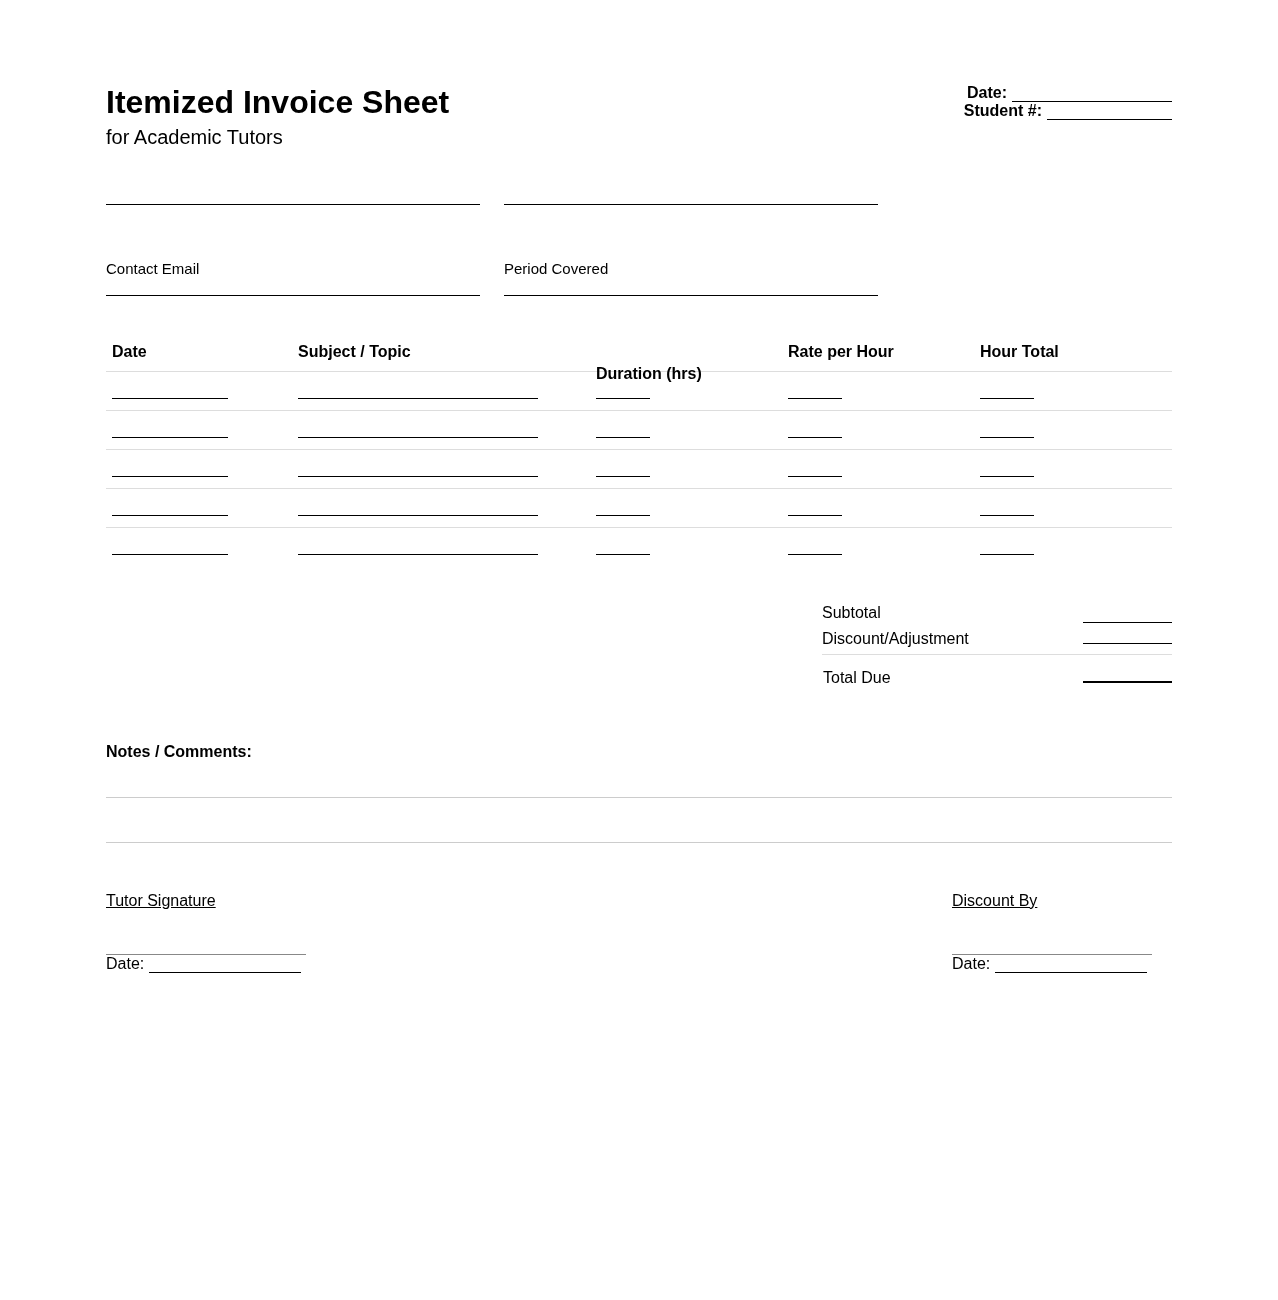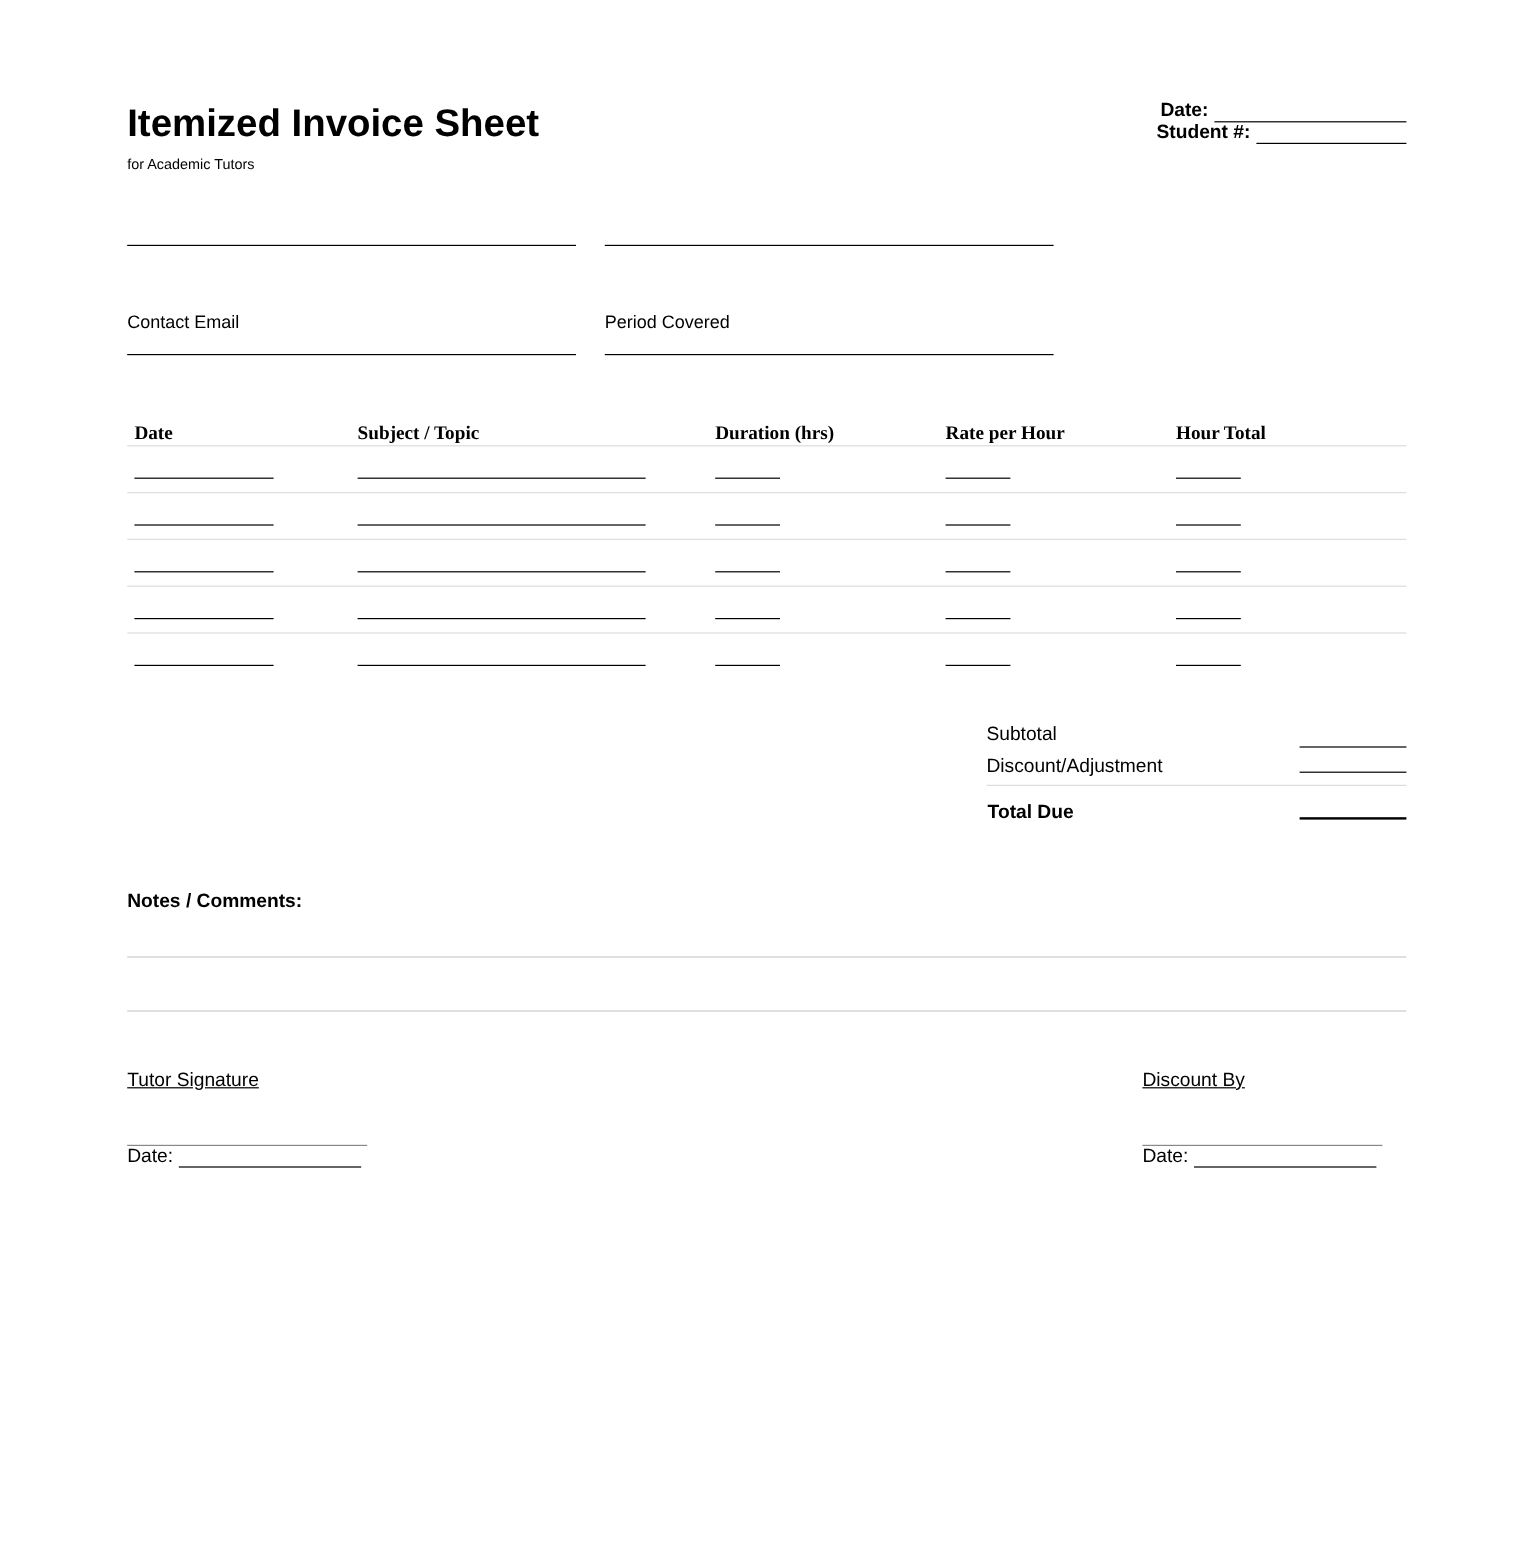--- a/index.html
+++ b/index.html
@@ -1,48 +1,48 @@
 <!DOCTYPE html>
 <html><head>
 <meta charset="utf-8">
 <style>
   html, body { margin:0; padding:0; background:#ffffff; }
   body { width:1278px; height:1300px; position:relative; font-family:"Liberation Sans", sans-serif; color:#000; }
   .page { position:absolute; left:106px; top:0; width:1066px; }
 
   .title { position:absolute; left:0; top:84px; font-size:32px; font-weight:bold; line-height:36px; white-space:nowrap; }
-  .subtitle { position:absolute; left:0; top:128px; font-size:12px; line-height:18px; white-space:nowrap; }
+  .subtitle { position:absolute; left:0; top:128px; font-size:20px; line-height:18px; white-space:nowrap; }
 
   .meta { position:absolute; right:0; top:84px; text-align:right; font-size:16px; font-weight:bold; line-height:18px; }
   .meta-row { display:flex; justify-content:flex-end; align-items:flex-end; white-space:nowrap; }
   .meta-line { display:inline-block; border-bottom:1.5px solid #000; margin-left:5px; height:14px; }
 
   .field { position:absolute; width:374px; }
   .field-label { font-size:15px; line-height:18px; white-space:nowrap; }
   .field-line { margin-top:17px; border-bottom:1.5px solid #000; height:0; }
 
   .tbl { position:absolute; left:0; top:333px; width:1066px; }
-  .tbl-head { display:flex; height:38px; align-items:flex-end; border-bottom:1.5px solid #ddd;font-family:Liberation Serif, serif; }
+  .tbl-head { display:flex; height:38px; align-items:center; border-bottom:1.5px solid #ddd; }
   .th { font-size:16px; font-weight:bold; white-space:nowrap; }
   .tbl-row { display:flex; height:38px; align-items:flex-end; padding-bottom:0; border-bottom:1.5px solid #ddd; position:relative; }
   .tbl-row.last { border-bottom:none; }
   .col { position:relative; height:38px; }
   .blank { position:absolute; bottom:11px; border-bottom:1.5px solid #000; height:0; }
 
   .c1 { width:192px; padding-left:6px; box-sizing:border-box; }
   .c2 { width:298px; box-sizing:border-box; }
   .c3 { width:192px; box-sizing:border-box;margin-top:44px; }
   .c4 { width:192px; box-sizing:border-box; }
   .c5 { width:192px; box-sizing:border-box; }
 
   .totals { position:absolute; left:716px; top:604px; width:350px; }
   .tot-row { display:flex; justify-content:space-between; align-items:flex-end; height:26px; font-size:16px; }
   .tot-line { width:89px; border-bottom:1.5px solid #000; height:0; margin-bottom:4px; }
   .tot-sep { border-bottom:1.5px solid #ddd; margin-top:6px; margin-bottom:6px; }
-  .tot-row.total { font-weight:bold; }
+  .tot-row.total { font-weight:normal; }
   .tot-row.total .tot-line { border-bottom:2px solid #000; }
 
   .notes-label { position:absolute; left:0; top:743px; font-size:16px; font-weight:bold; white-space:nowrap; }
   .notes-line { position:absolute; left:0; width:1066px; border-bottom:1.5px solid #ccc; height:0; }
 
   .sig { position:absolute; top:892px; width:200px; }
   .sig-label { font-size:16px; line-height:18px; white-space:nowrap;text-decoration:underline; }
   .sig-line { margin-top:44px; border-bottom:1.5px solid #888; height:0; }
   .sig-date { font-size:16px; line-height:18px; white-space:nowrap; display:flex; align-items:flex-end; }
   .sig-date-line { display:inline-block; width:152px; border-bottom:1.5px solid #000; margin-left:5px; height:14px; }

